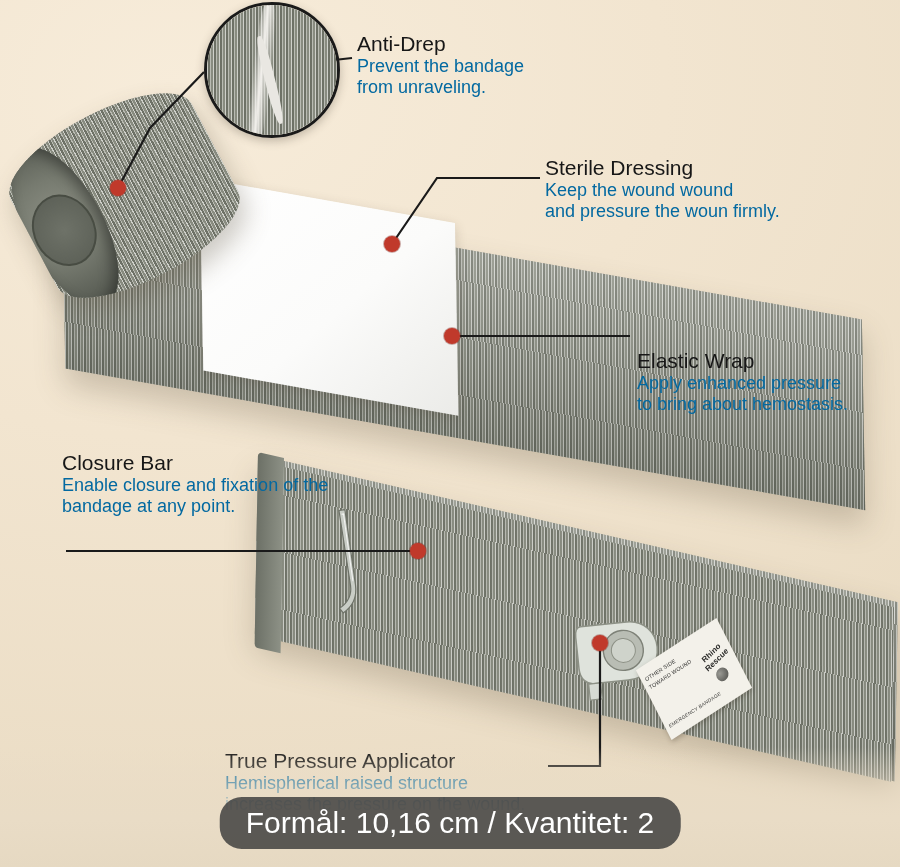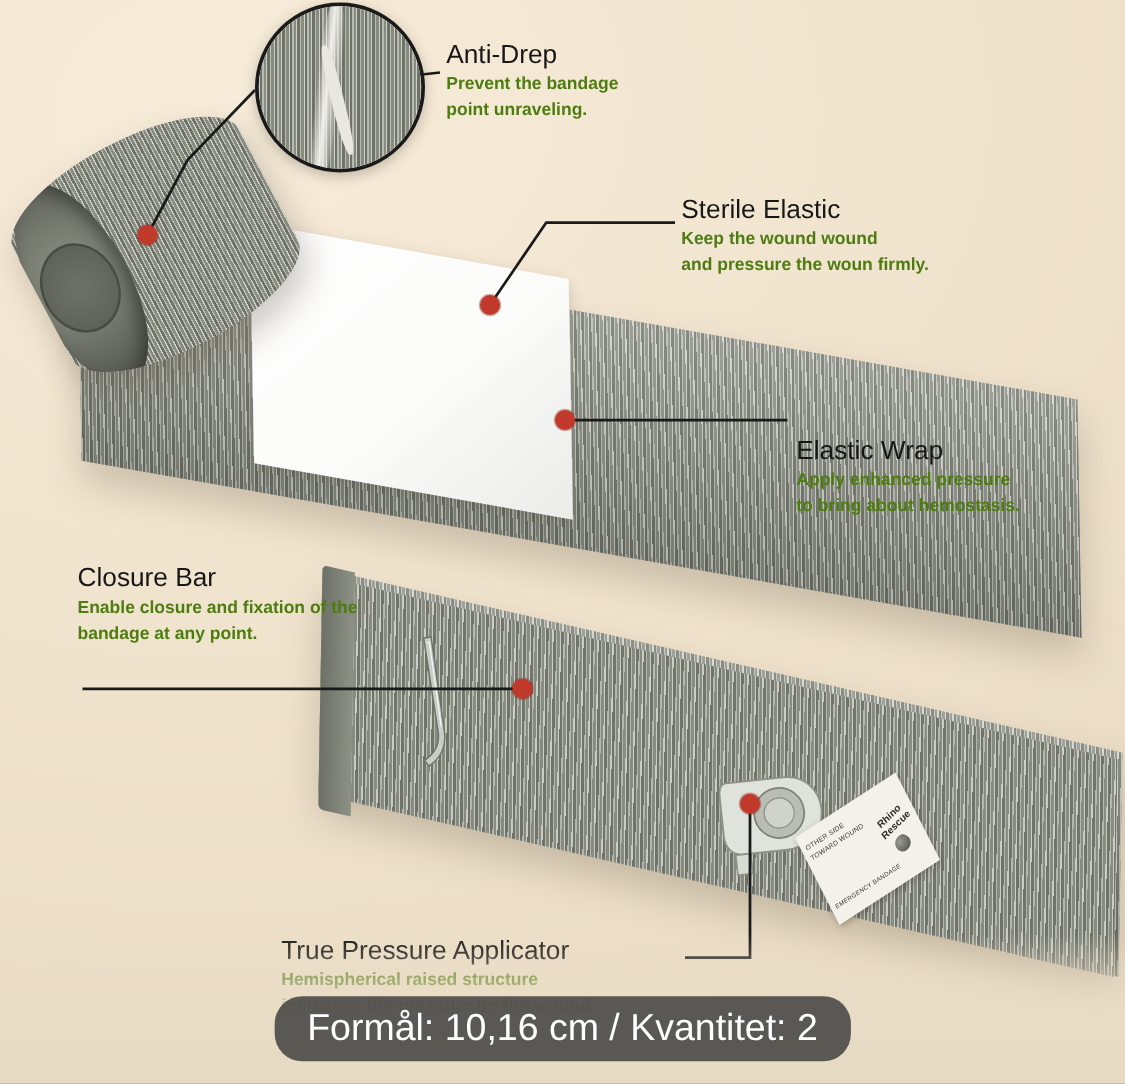--- a/index.html
+++ b/index.html
@@ -186,24 +186,23 @@
   
   .ann { position: absolute; }
   .ann-title {
     font-weight: normal;
     font-size: 21px;
     color: #171717;
     line-height: 25px;
     white-space: nowrap;
   }
   .ann-body {
-    font-size: 14px;
-    color: #4d7c0f;
+    font-size: 18px;
+    color: #0369a1;
     line-height: 21px;
-    font-weight: bold;
   }
   .dot {
     position: absolute;
     width: 16px; height: 16px;
     border-radius: 50%;
     background: #c0392b;
     box-shadow: 0 0 0 1px rgba(120,30,20,0.35);
   }
   svg.lines {
     position: absolute;
@@ -330,25 +329,25 @@
 
   <div class="dot" style="left:110px; top:180px;"></div>
   <div class="dot" style="left:384px; top:236px;"></div>
   <div class="dot" style="left:444px; top:328px;"></div>
   <div class="dot" style="left:410px; top:543px;"></div>
   <div class="dot" style="left:592px; top:635px;"></div>
 
   <div class="ann" style="left:357px; top:31px;">
     <div class="ann-title">Anti-Drep</div>
     <div class="ann-body">Prevent the bandage</div>
-    <div class="ann-body">point unraveling.</div>
+    <div class="ann-body">from unraveling.</div>
   </div>
 
   <div class="ann" style="left:545px; top:155px;">
-    <div class="ann-title">Sterile Elastic</div>
+    <div class="ann-title">Sterile Dressing</div>
     <div class="ann-body">Keep the wound wound</div>
     <div class="ann-body">and pressure the woun firmly.</div>
   </div>
 
   <div class="ann" style="left:637px; top:348px;">
     <div class="ann-title">Elastic Wrap</div>
     <div class="ann-body">Apply enhanced pressure</div>
     <div class="ann-body">to bring about hemostasis.</div>
   </div>
 

